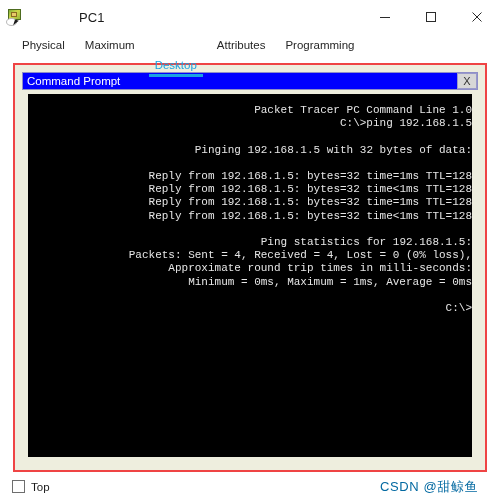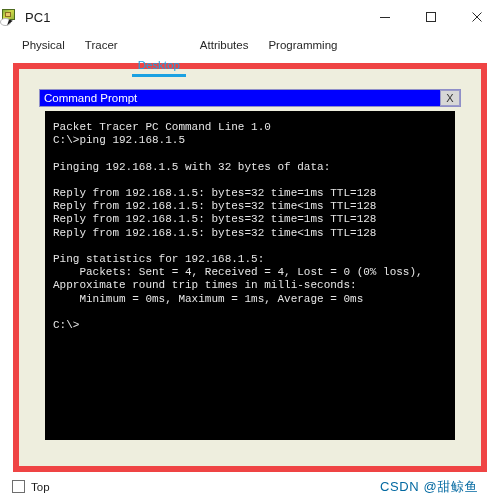--- a/index.html
+++ b/index.html
@@ -25,21 +25,23 @@
     position: relative;
     box-sizing: border-box;
   }
 
   .titlebar {
     height: 34px;
     min-height: 34px;
     background: #ffffff;
     display: flex;
     align-items: center;
-    box-sizing: border-box;
+    padding-left: 6px;
+    box-sizing: border-box;
+    gap: 48px;
   }
   .app-icon {
     width: 18px;
     height: 18px;
     position: relative;
     flex: 0 0 auto;
     margin-right: 7px;
   }
   .app-icon .screen {
     position: absolute;
@@ -129,25 +131,25 @@
     left: 4px;
     right: 4px;
     bottom: 0;
     height: 3px;
     background: #1ba1e2;
   }
 
   
   .panel {
     margin: 2px 13px 0 13px;
-    border: 6px solid #ef4444;
+    border: 2px solid #ef4444;
     background: #eeeede;
     flex: 1 1 auto;
     box-sizing: border-box;
-    padding: 20px;
+    padding: 7px;
     display: flex;
     flex-direction: column;
     min-height: 0;
   }
 
   
   .cmd-window {
     display: flex;
     flex-direction: column;
     flex: 1 1 auto;
@@ -198,20 +200,21 @@
     background: #000000;
     color: #e6e6e6;
     font-family: "Liberation Mono", "DejaVu Sans Mono", monospace;
     font-size: 11px;
     line-height: 13.2px;
     padding: 10px 0 6px 8px;
     box-sizing: border-box;
     white-space: pre;
     overflow: hidden;
     min-height: 0;
+    text-align: right;
   }
   .cmd-body .line { min-height: 13.2px; }
 
   
   .footer {
     height: 29px;
     min-height: 29px;
     display: flex;
     align-items: center;
     padding: 0 22px 0 12px;
@@ -269,21 +272,21 @@
         <svg width="12" height="12" viewBox="0 0 12 12">
             <line x1="1.5" y1="1.5" x2="10.5" y2="10.5" stroke="currentColor" stroke-width="1"></line>
             <line x1="10.5" y1="1.5" x2="1.5" y2="10.5" stroke="currentColor" stroke-width="1"></line>
           </svg>
       </div>
     </div>
   </div>
 
   <div class="tabbar">
     <div class="tab">Physical</div>
-    <div class="tab">Tracer</div>
+    <div class="tab">Maximum</div>
     <div class="tab active">Desktop</div>
     <div class="tab">Attributes</div>
     <div class="tab">Programming</div>
   </div>
 
   <div class="panel">
     <div class="cmd-window">
       <div class="cmd-titlebar">
         <span class="cmd-title">Command Prompt</span>
         <span class="cmd-close">X</span>

